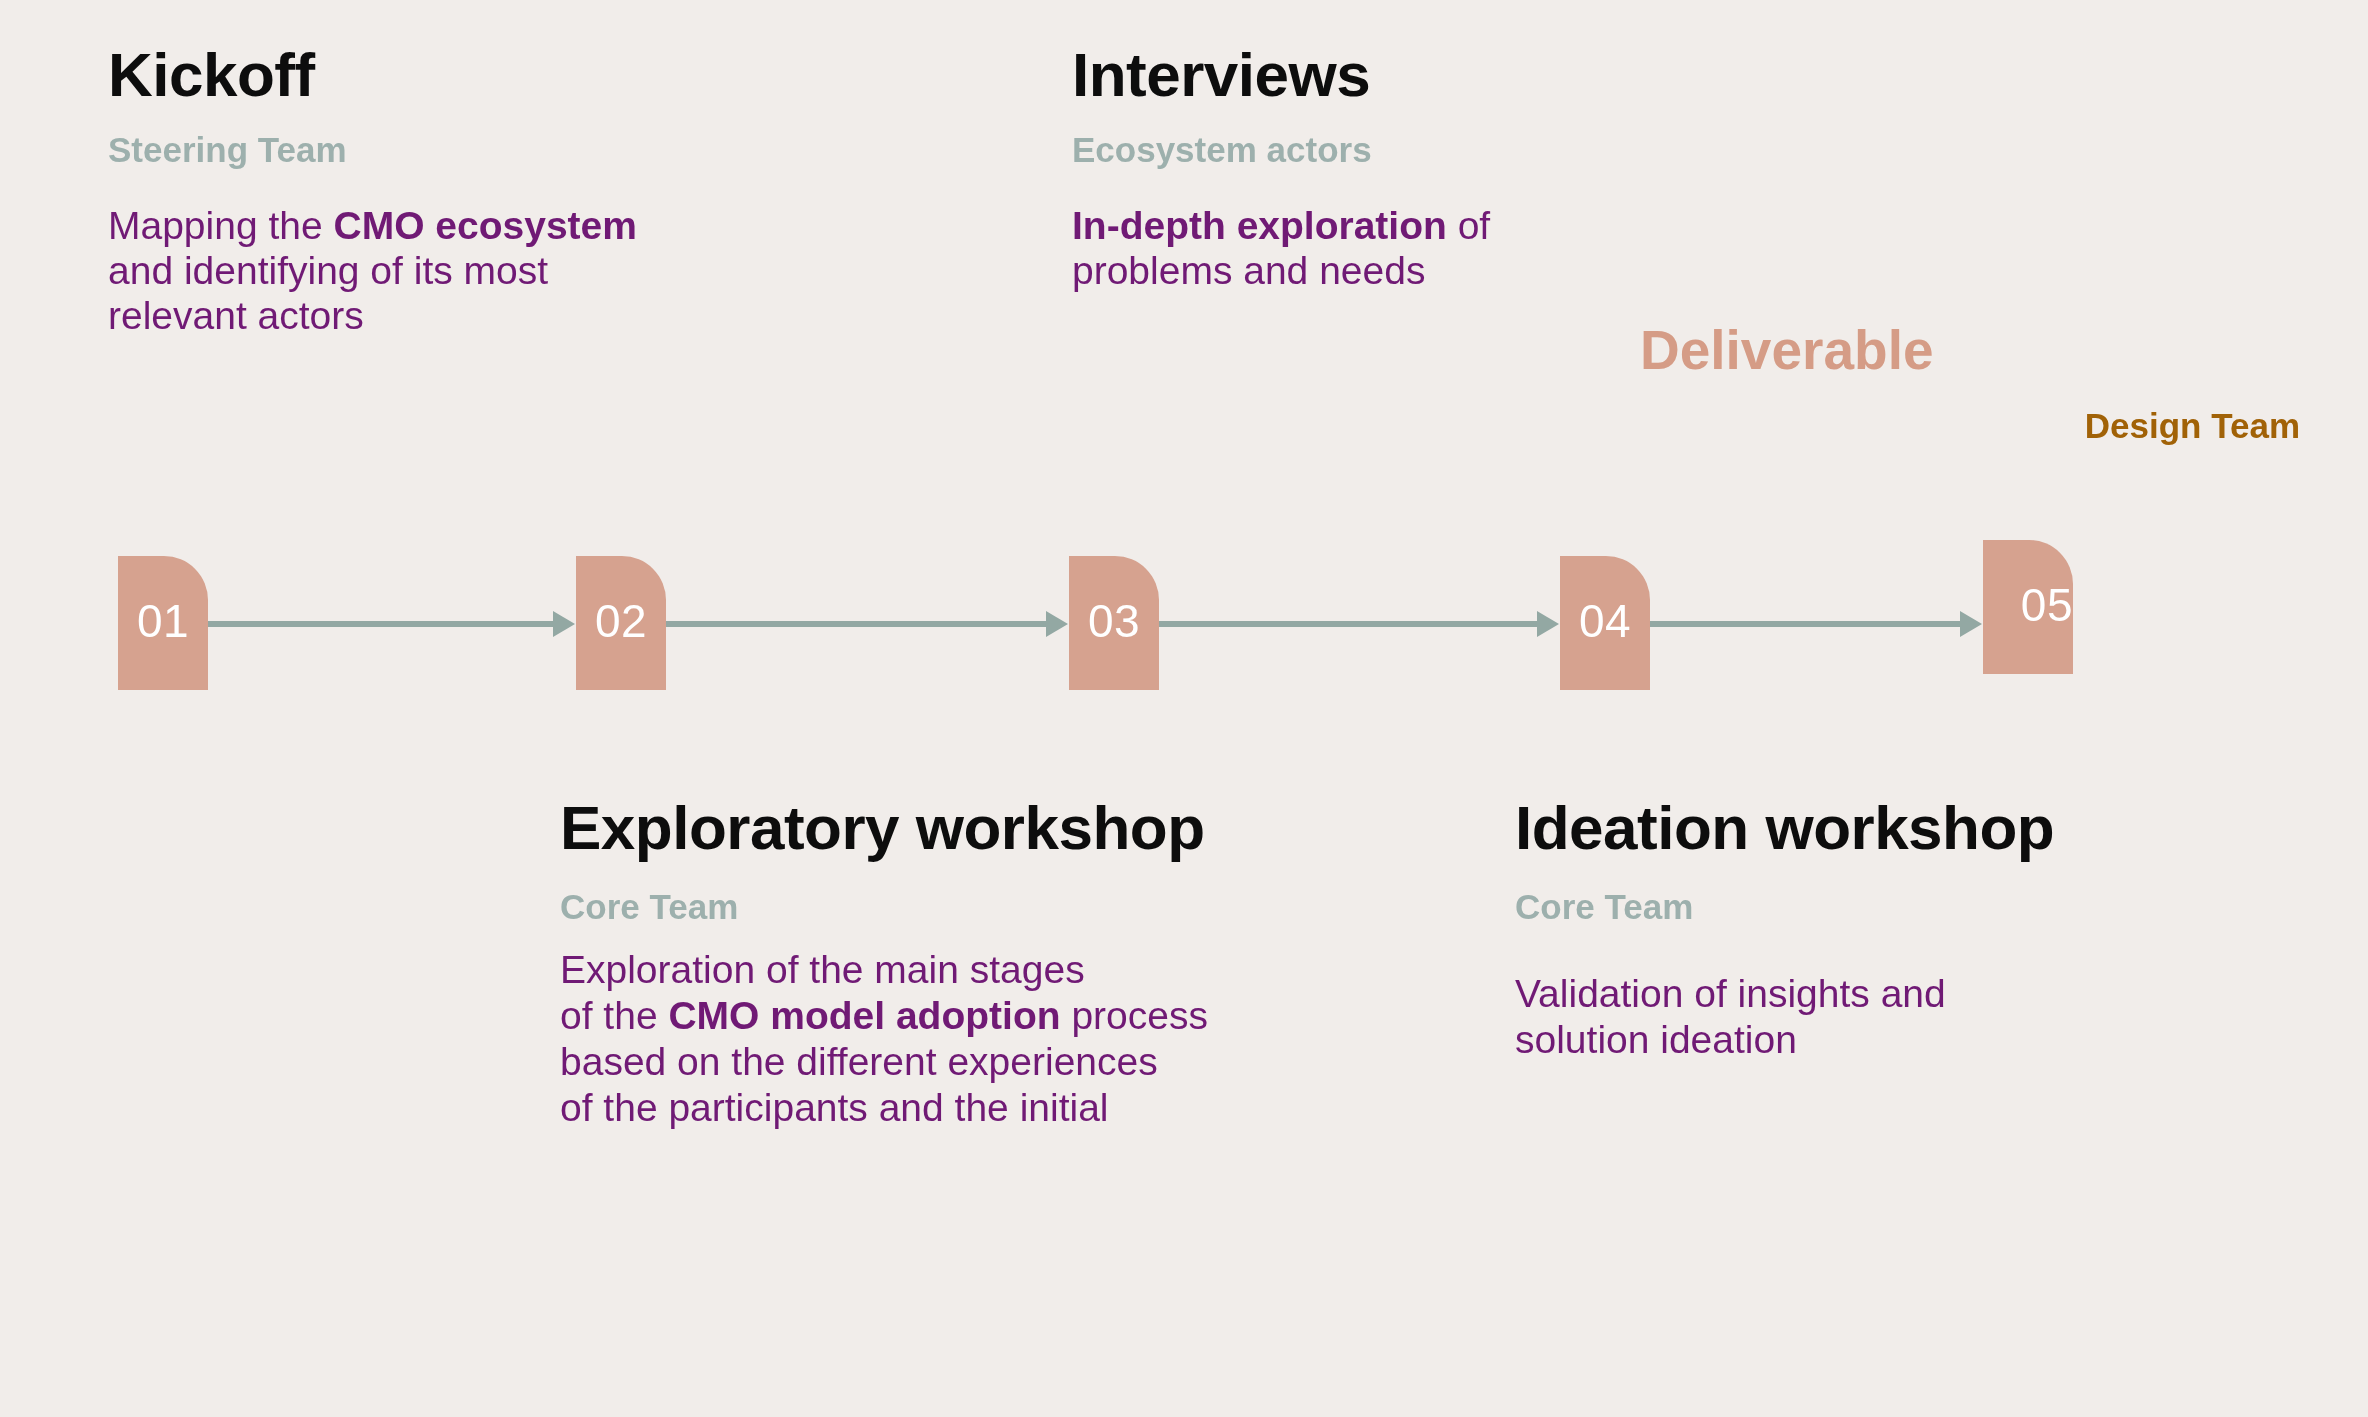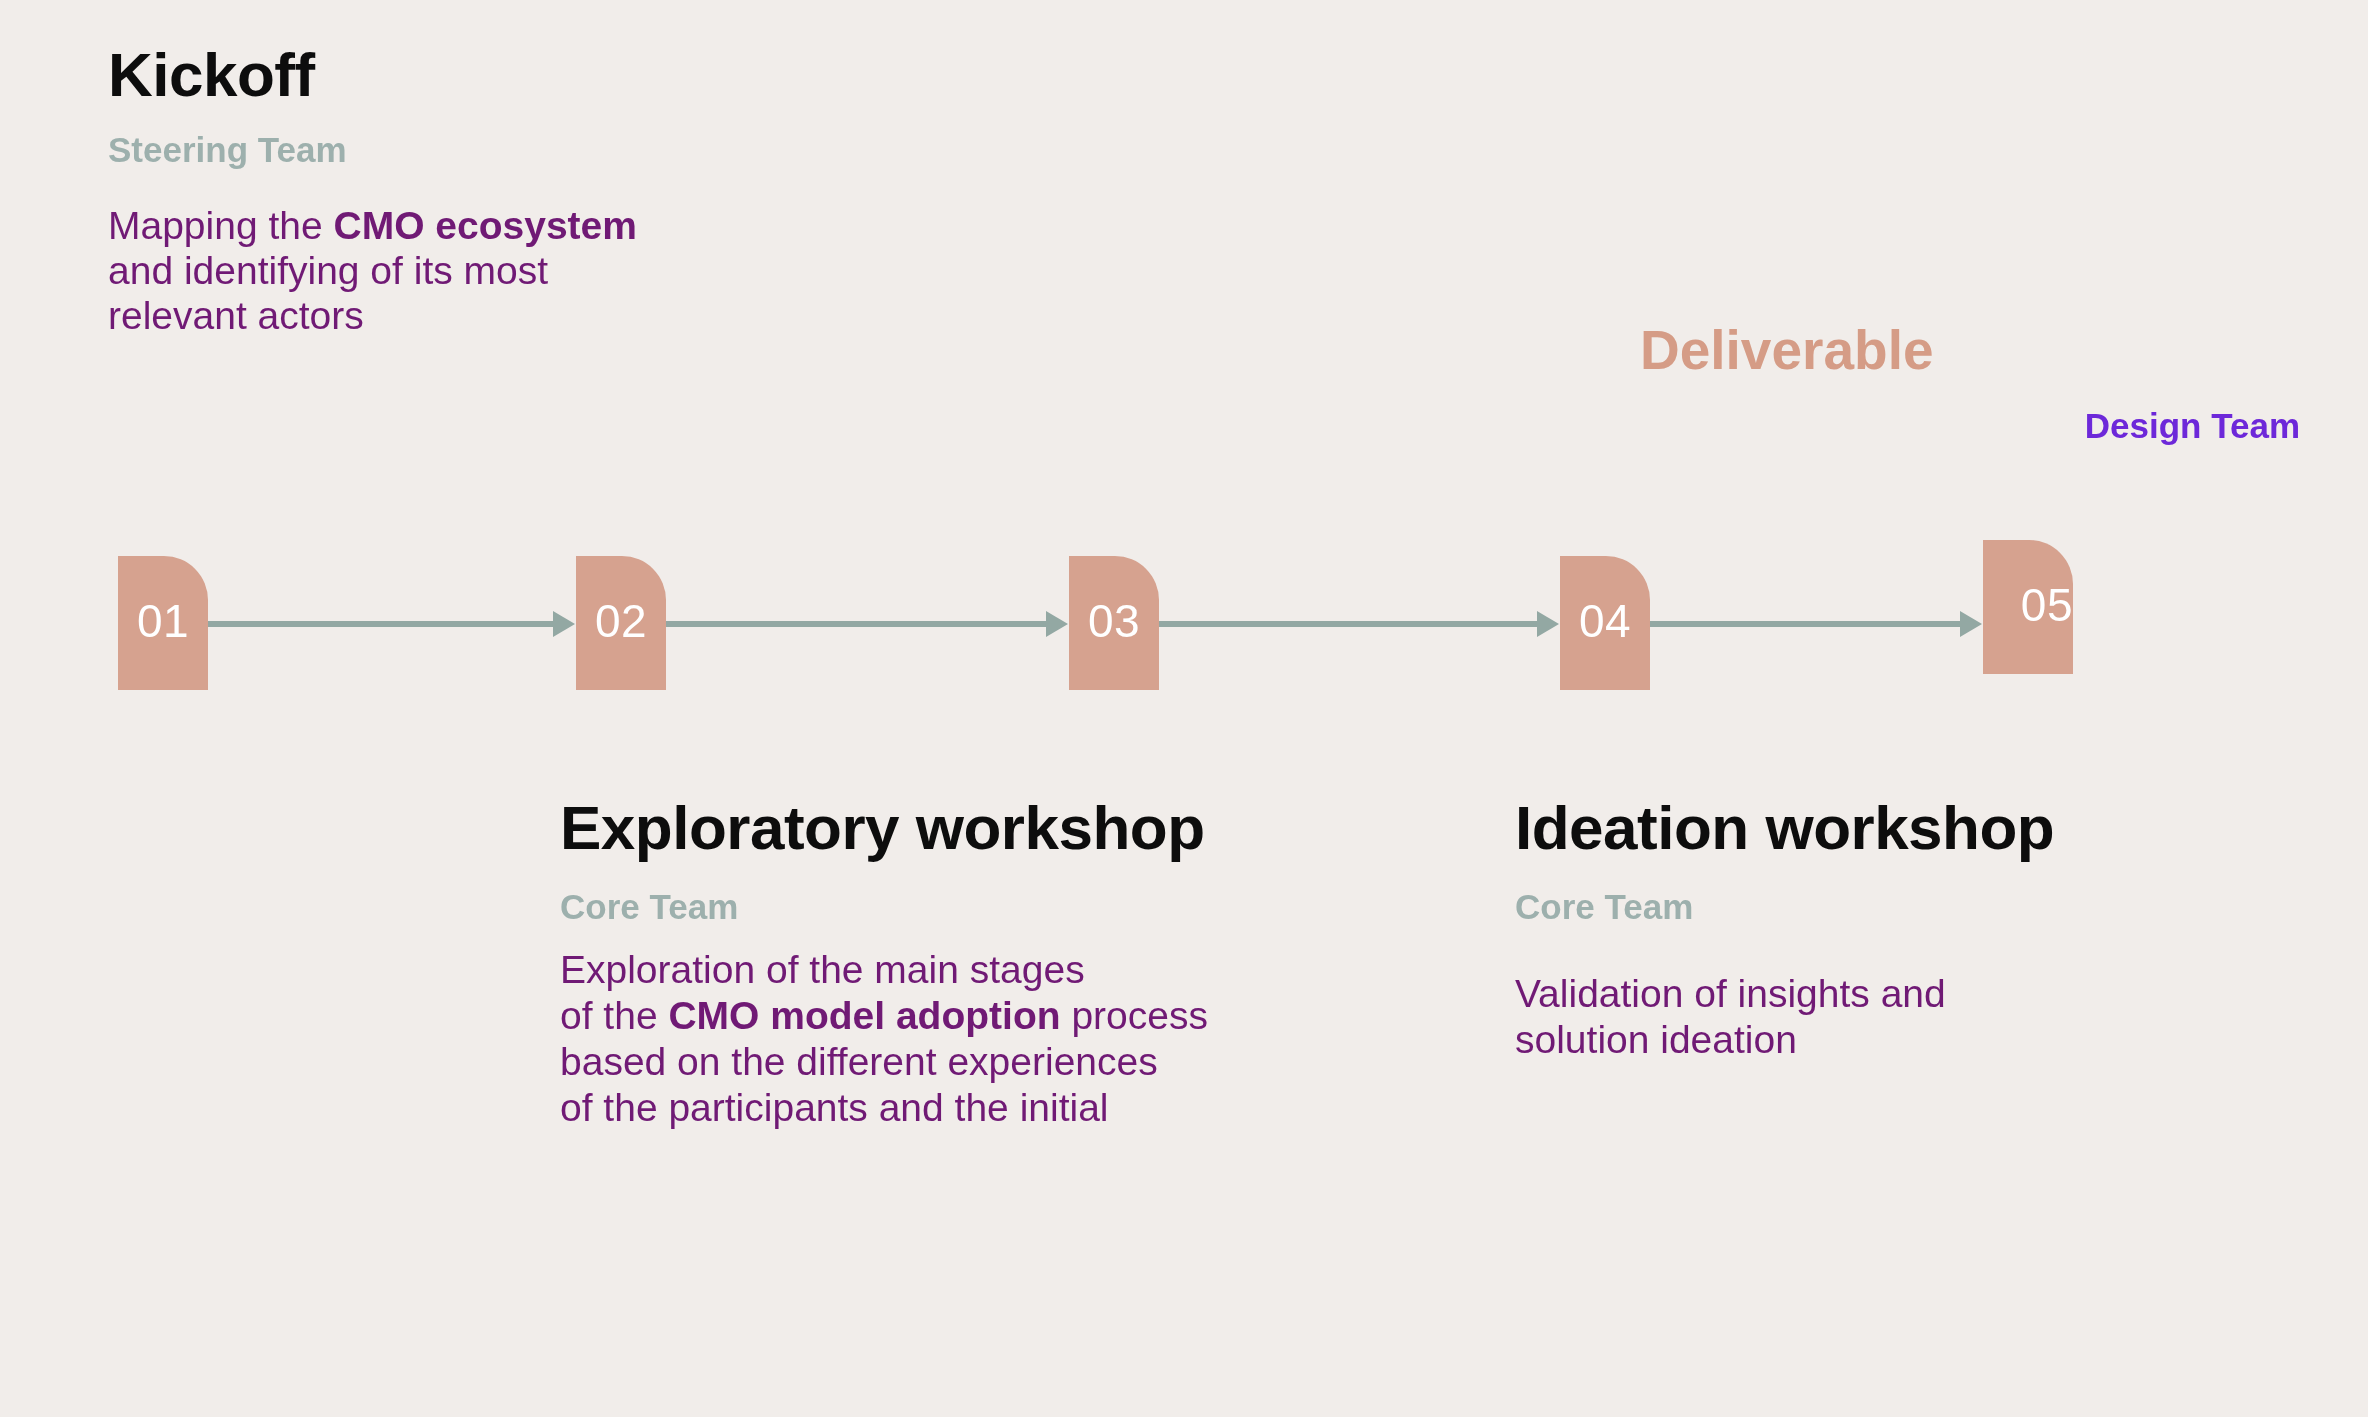--- a/index.html
+++ b/index.html
@@ -46,21 +46,21 @@
   .deliv-title {
     font-size: 55px;
     font-weight: bold;
     color: #d59c86;
     line-height: 1.05;
     white-space: nowrap;
   }
   .deliv-actor {
     font-size: 35px;
     font-weight: bold;
-    color: #6d28d9;
+    color: #a16207;
     line-height: 1.1;
     white-space: nowrap;
     text-align: right;
   }
 
   
   .timeline { position: absolute; left: 0; top: 0; width: 2368px; height: 1417px; pointer-events: none; }
 
   .badge {
     position: absolute;
@@ -103,20 +103,28 @@
   <div class="blk" style="left:108px; top:42px;">
     <div class="h-title">Kickoff</div>
     <div class="h-actor" style="margin-top:24px;">Steering Team</div>
     <div class="h-body" style="margin-top:33px; width:700px;">
       <span>Mapping the </span><b>CMO ecosystem</b><br>
       <span>and identifying of its most</span><br>
       <span>relevant actors</span>
     </div>
   </div>
 
+  <div class="blk" style="left:1072px; top:42px;">
+    <div class="h-title">Interviews</div>
+    <div class="h-actor" style="margin-top:24px;">Ecosystem actors</div>
+    <div class="h-body" style="margin-top:33px; width:620px;">
+      <b>In-depth exploration</b><span> of</span><br>
+      <span>problems and needs</span>
+    </div>
+  </div>
 
   <div class="blk" style="left:1640px; top:322px; width:660px;">
     <div class="deliv-title">Deliverable</div>
     <div class="deliv-actor" style="margin-top:27px;">Design Team</div>
   </div>
 
   <div class="timeline">
 
     <div class="badge" style="left:118px; top:556px;">
       <span>01</span>

